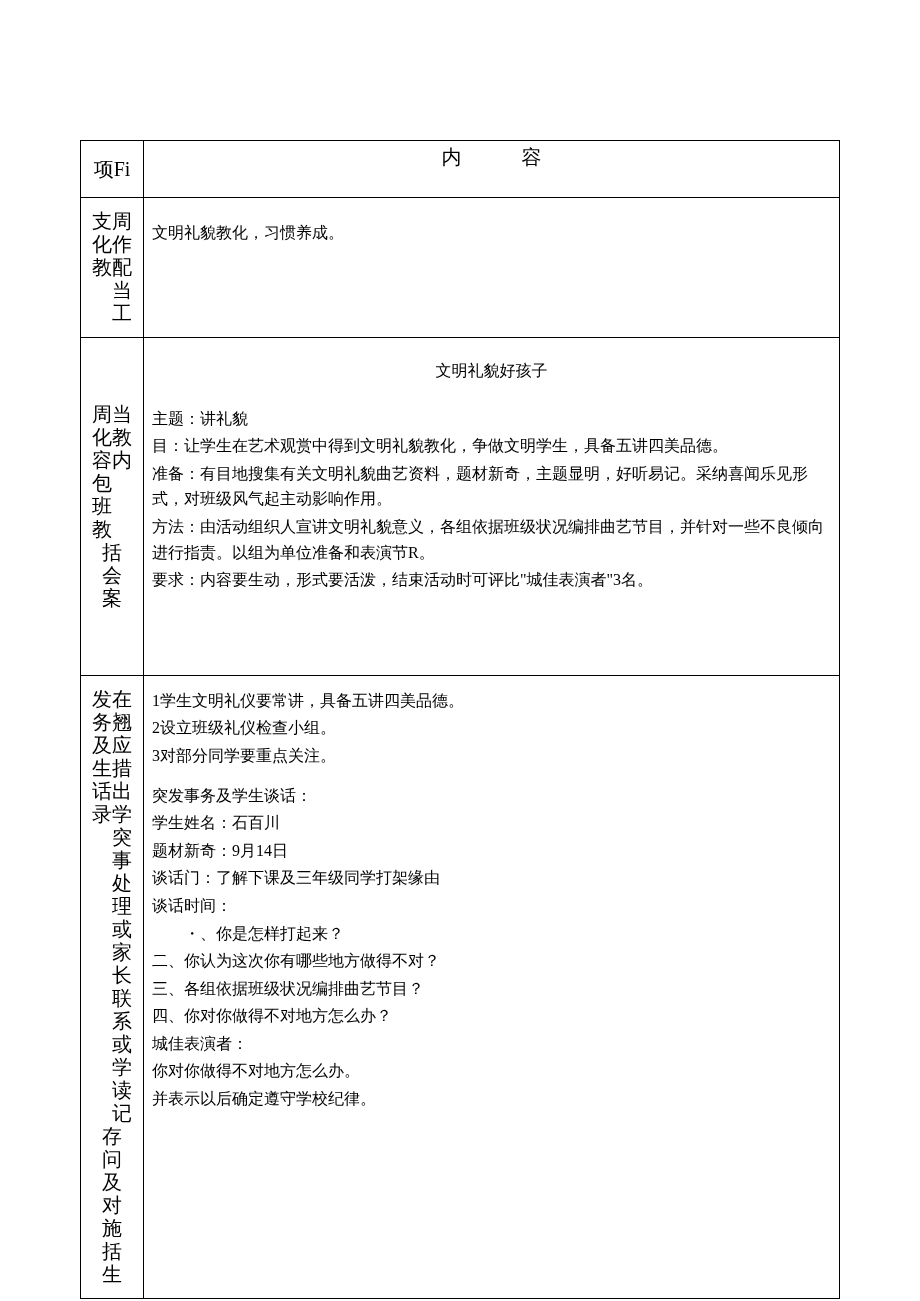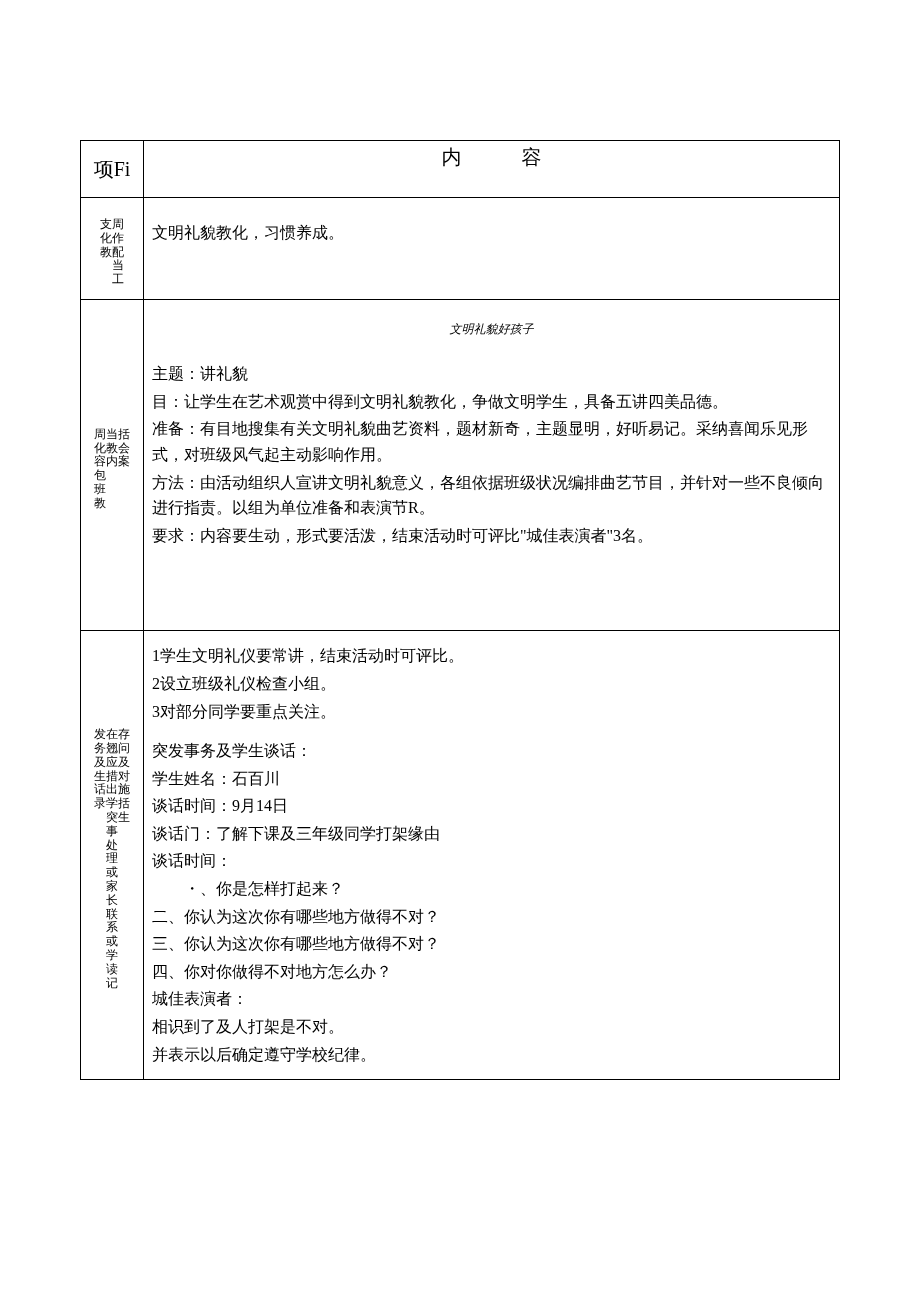--- a/index.html
+++ b/index.html
@@ -30,35 +30,34 @@
   }
   .label-cell {
     width: 58px;
     text-align: center;
     vertical-align: middle;
     padding: 12px 2px;
   }
   .vtext {
     display: inline-block;
     line-height: 1.15;
-    font-size: 12px;
+    font-size: 20px;
   }
   .vtext .col {
     display: inline-block;
     vertical-align: top;
     width: 1em;
   }
   .content-cell {
     padding: 10px 8px;
   }
   .title-center {
     text-align: center;
     margin: 10px 0 22px;
-    font-size: 12px;
-    font-style: italic;
+    font-size: 16px;
   }
   .para {
     margin: 2px 0;
   }
   .sp {
     height: 10px;
   }
   .indent {
     padding-left: 2em;
   }
@@ -113,34 +112,34 @@
     </td>
   </tr>
 
   <tr>
     <td class="label-cell">
       <span class="vtext">
         <span class="col">发务及生话录</span><span class="col">在翘应措出学突事处理或家长联系或学读记</span><span class="col">存问及对施括生</span>
       </span>
     </td>
     <td class="content-cell">
-      <div class="para">1学生文明礼仪要常讲，结束活动时可评比。</div>
+      <div class="para">1学生文明礼仪要常讲，具备五讲四美品德。</div>
       <div class="para">2设立班级礼仪检查小组。</div>
       <div class="para">3对部分同学要重点关注。</div>
       <div class="sp"></div>
       <div class="para">突发事务及学生谈话：</div>
       <div class="para">学生姓名：石百川</div>
-      <div class="para">谈话时间：9月14日</div>
+      <div class="para">题材新奇：9月14日</div>
       <div class="para">谈话门：了解下课及三年级同学打架缘由</div>
       <div class="para">谈话时间：</div>
       <div class="para indent">・、你是怎样打起来？</div>
       <div class="para">二、你认为这次你有哪些地方做得不对？</div>
-      <div class="para">三、你认为这次你有哪些地方做得不对？</div>
+      <div class="para">三、各组依据班级状况编排曲艺节目？</div>
       <div class="para">四、你对你做得不对地方怎么办？</div>
       <div class="para">城佳表演者：</div>
-      <div class="para">相识到了及人打架是不对。</div>
+      <div class="para">你对你做得不对地方怎么办。</div>
       <div class="para">并表示以后确定遵守学校纪律。</div>
     </td>
   </tr>
 
 </tbody>
     </table>
 </div>
 
 </body></html>

